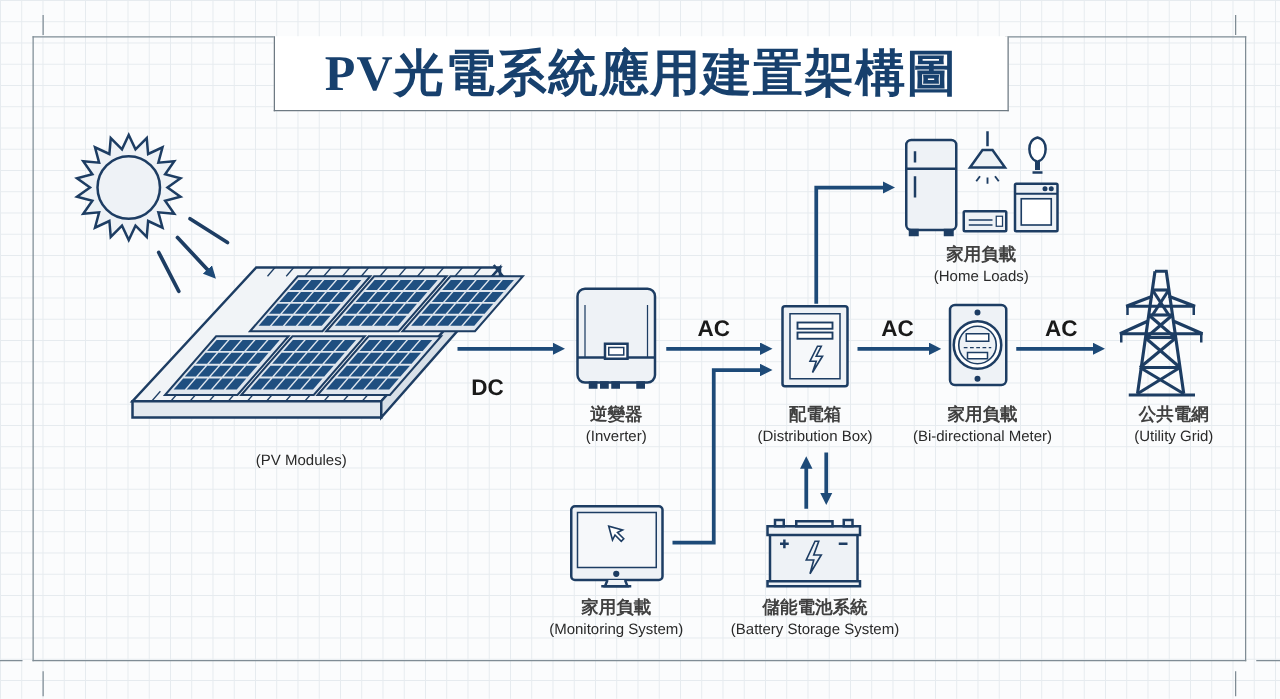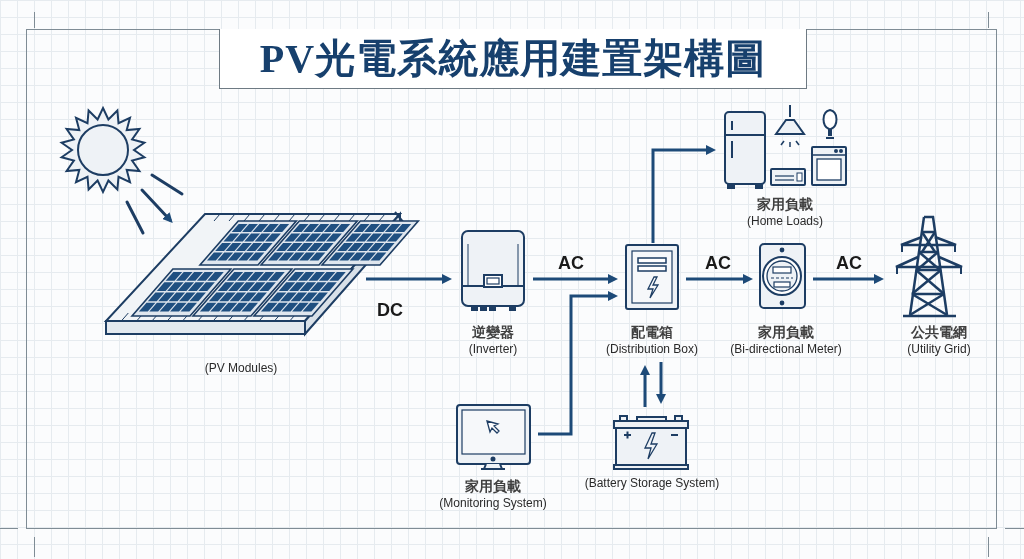--- a/index.html
+++ b/index.html
@@ -370,14 +370,15 @@
 </div>
 <div class="label" style="left:928px;top:322px;margin-left:11px;">
   <div class="zh">公共電網</div>
   <div class="en">(Utility Grid)</div>
 </div>
 <div class="label" style="left:493px;top:476px;">
   <div class="zh">家用負載</div>
   <div class="en">(Monitoring System)</div>
 </div>
 <div class="label" style="left:652px;top:476px;">
+  <div class="zh">儲能電池系統</div>
   <div class="en">(Battery Storage System)</div>
 </div>
 
 </body></html>

